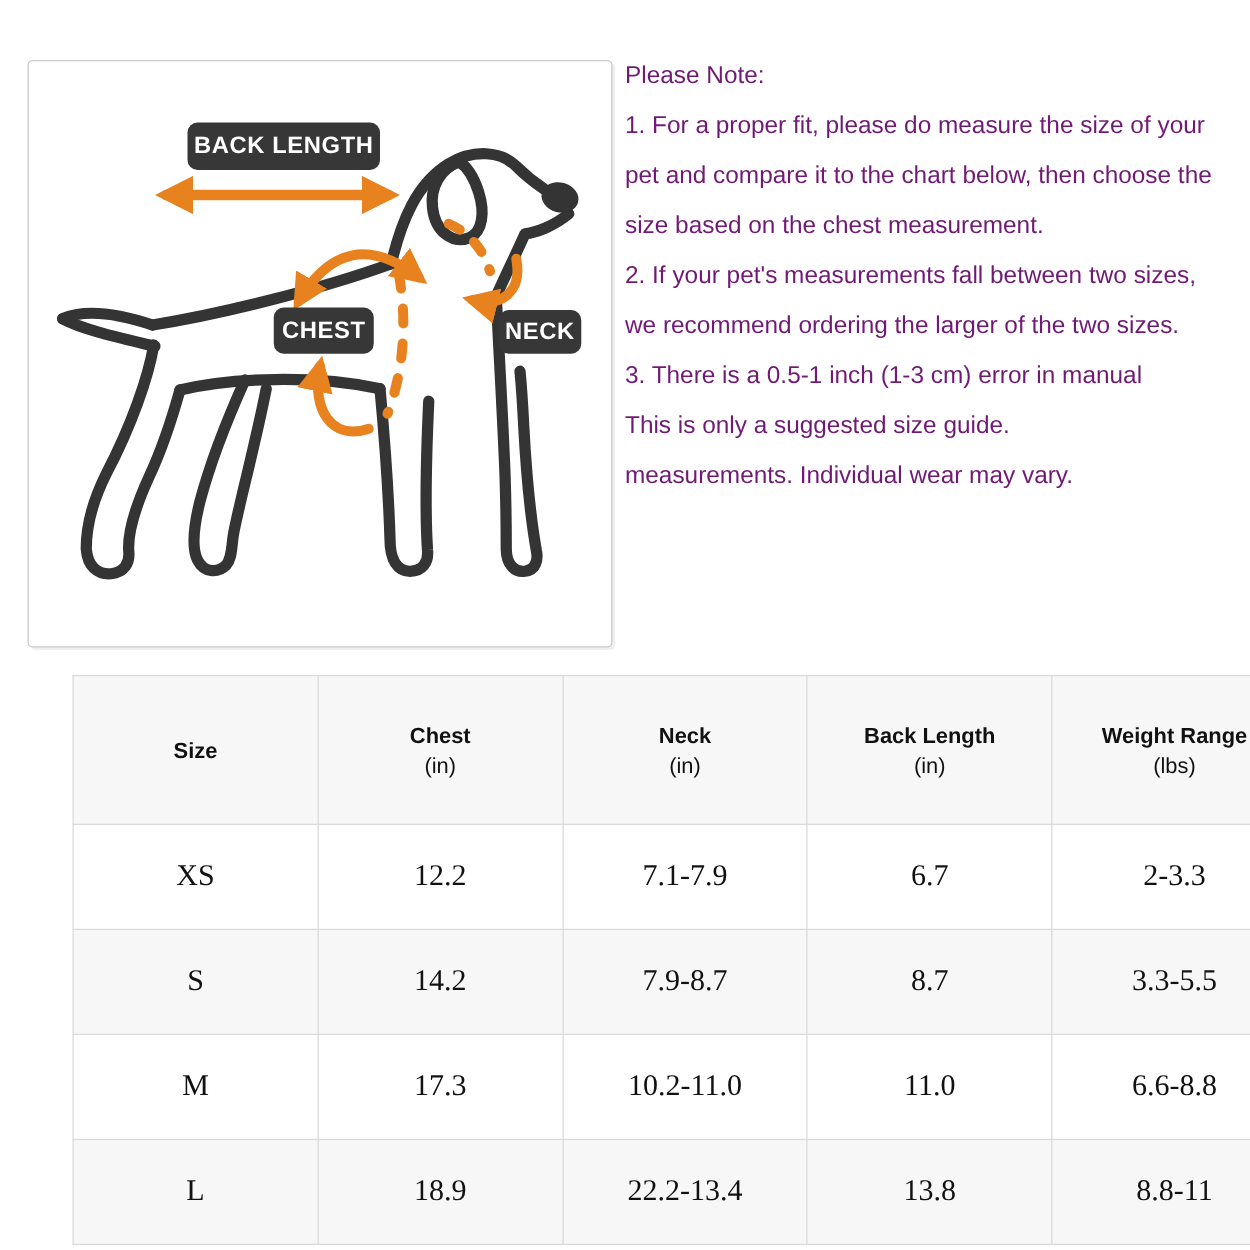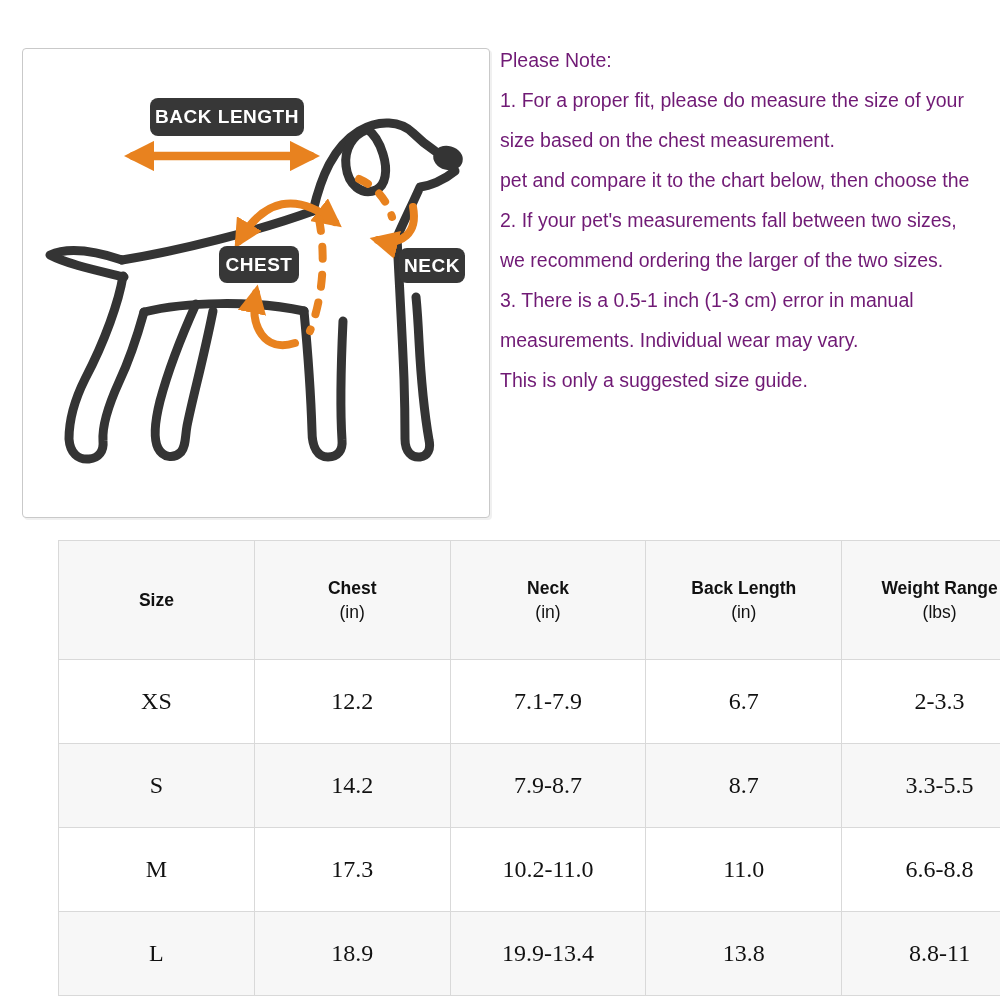--- a/index.html
+++ b/index.html
@@ -74,27 +74,27 @@
     </svg>
 
     <div class="badge badge-back">BACK LENGTH</div>
     <div class="badge badge-chest">CHEST</div>
     <div class="badge badge-neck">NECK</div>
   </div>
 
   <div class="notes">
     <div>Please Note:</div>
     <div>1. For a proper fit, please do measure the size of your</div>
+    <div>pet and compare it to the chart below, then choose the</div>
     <div>size based on the chest measurement.</div>
-    <div>pet and compare it to the chart below, then choose the</div>
     <div>2. If your pet's measurements fall between two sizes,</div>
     <div>we recommend ordering the larger of the two sizes.</div>
     <div>3. There is a 0.5-1 inch (1-3 cm) error in manual</div>
+    <div>This is only a suggested size guide.</div>
     <div>measurements. Individual wear may vary.</div>
-    <div>This is only a suggested size guide.</div>
   </div>
 
   <table class="size-chart">
     <thead>
       <tr>
         <th>
           <span>Size</span>
           <span class="unit"></span>
         </th>
         <th>
@@ -133,20 +133,20 @@
       <tr>
         <td>M</td>
         <td>17.3</td>
         <td>10.2-11.0</td>
         <td>11.0</td>
         <td>6.6-8.8</td>
       </tr>
       <tr class="alt">
         <td>L</td>
         <td>18.9</td>
-        <td>19.9-13.4</td>
+        <td>22.2-13.4</td>
         <td>13.8</td>
         <td>8.8-11</td>
       </tr>
     </tbody>
   </table>
 
 </div>
 
 </body></html>

